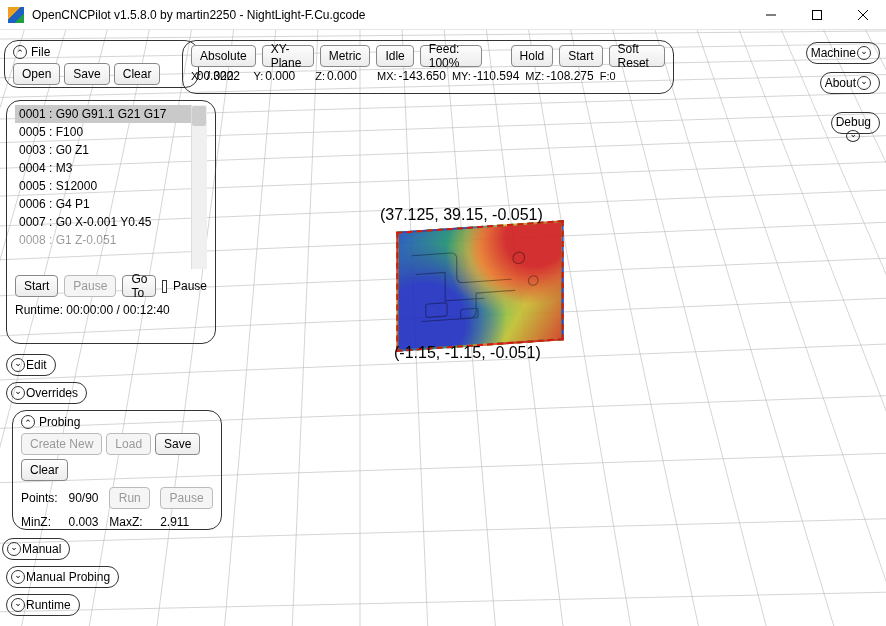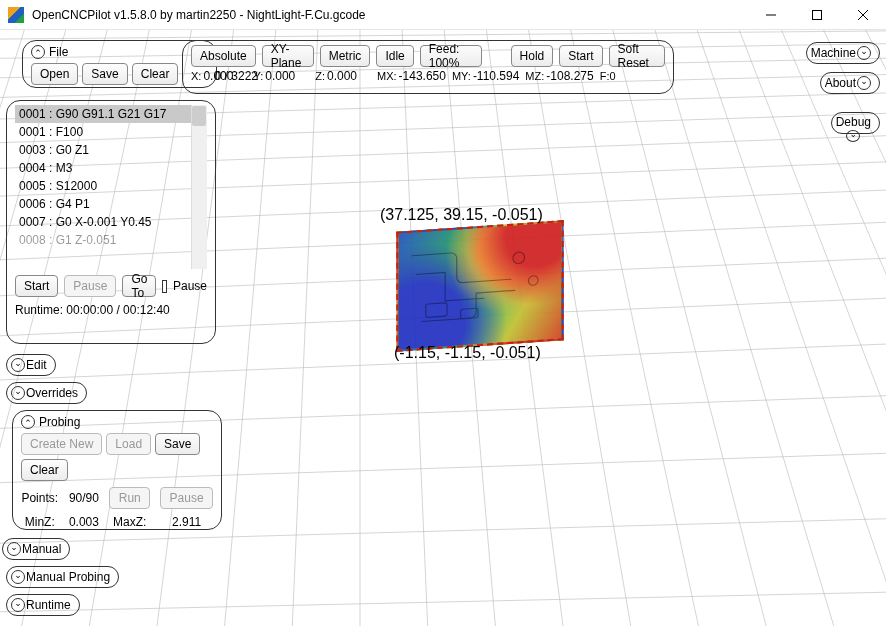--- a/index.html
+++ b/index.html
@@ -21,21 +21,21 @@
   .chevdown::before { content: "⌄"; position: relative; top: -2px; }
   .chevup::before { content: "⌃"; position: relative; top: 1px; }
 
   .pill { position: absolute; border: 1px solid #333; border-radius: 14px; padding: 2px 8px 2px 4px; display: flex; align-items: center; gap: 1px; background: rgba(255,255,255,0); cursor: pointer; height: 22px; }
   .pill .label { font-size: 12px; }
 
   .btn { display: inline-flex; align-items: center; justify-content: center; height: 22px; padding: 0 8px; border: 1px solid #888; border-radius: 4px; background: linear-gradient(#fdfdfd,#ececec); cursor: pointer; font-size: 12px; }
   .btn.disabled { color: #999; border-color: #bbb; background: #f5f5f5; cursor: default; }
   .btnrow { display: flex; gap: 4px; flex-wrap: wrap; align-items: center; }
 
-  .file-panel { top: 10px; left: 22px; width: 195px; height: 48px; }
+  .file-panel { top: 10px; left: 4px; width: 195px; height: 48px; }
   .file-panel .count { position: absolute; right: -42px; top: 28px; font-size: 12px; color: #000; text-align: center; }
 
   .statusbar { position: absolute; top: 10px; left: 182px; height: 54px; border: 1px solid #333; border-radius: 14px; padding: 4px 8px; display: flex; flex-direction: column; gap: 2px; background: rgba(255,255,255,0); width: 492px; }
   .statusbar .row { display: flex; gap: 6px; align-items: center; }
   .coord { display: flex; gap: 2px; align-items: baseline; }
   .coord .lbl { font-size: 11px; color: #000; }
   .coord .val { font-size: 12px; min-width: 44px; }
 
   .gcode-panel { top: 70px; left: 6px; width: 210px; height: 244px; background: rgba(255,255,255,0.0); }
   .gcode-list { border: 0; height: 164px; overflow: hidden; position: relative; }
@@ -47,21 +47,21 @@
   .gcode-panel .runtime { margin-top: 6px; font-size: 12px; }
   .checkbox { width: 13px; height: 13px; border: 1px solid #333; display: inline-block; background: #fff; }
 
   .edit-pill { top: 324px; left: 6px; }
   .overrides-pill { top: 352px; left: 6px; }
   .manual-pill { top: 508px; left: 2px; }
   .manualprobe-pill { top: 536px; left: 6px; }
   .macros-pill { top: 564px; left: 6px; }
 
   .probing-panel { top: 380px; left: 12px; width: 210px; height: 120px; }
-  .probing-panel .grid { display: grid; grid-template-columns: auto auto auto auto; gap: 6px 10px; align-items: center; margin-top: 6px; font-size: 12px; text-align: center; }
+  .probing-panel .grid { display: grid; grid-template-columns: auto auto auto auto; gap: 6px 10px; align-items: center; margin-top: 6px; font-size: 12px; }
 
   .right-pill { right: 6px; }
   .machine-pill { top: 12px; }
   .about-pill { top: 42px; }
   .debug-pill { top: 82px; flex-direction: column; }
 
   
   .coord-label { position: absolute; font-size: 16px; color: #000; font-family: Arial, sans-serif; }
   .pcb { position: absolute; left: 398px; top: 196px; width: 164px; height: 120px; transform: skewY(-4deg) scaleX(1.02); }
   .pcb .heat { position: absolute; inset: 0; background:
@@ -223,21 +223,21 @@
         </span>
       <span class="coord">
           <span class="lbl">F:0</span>
         </span>
     </div>
   </div>
 
   <div class="panel gcode-panel">
     <div class="gcode-list">
       <div class="line sel">0001 : G90 G91.1 G21 G17</div>
-      <div class="line">0001 : F100</div>
+      <div class="line">0005 : F100</div>
       <div class="line">0003 : G0 Z1</div>
       <div class="line">0004 : M3</div>
       <div class="line">0005 : S12000</div>
       <div class="line">0006 : G4 P1</div>
       <div class="line">0007 : G0 X-0.001 Y0.45</div>
       <div class="line" style="opacity:.4">0008 : G1 Z-0.051</div>
       <div class="scrollbar">
           <div class="thumb"></div>
         </div>
     </div>

